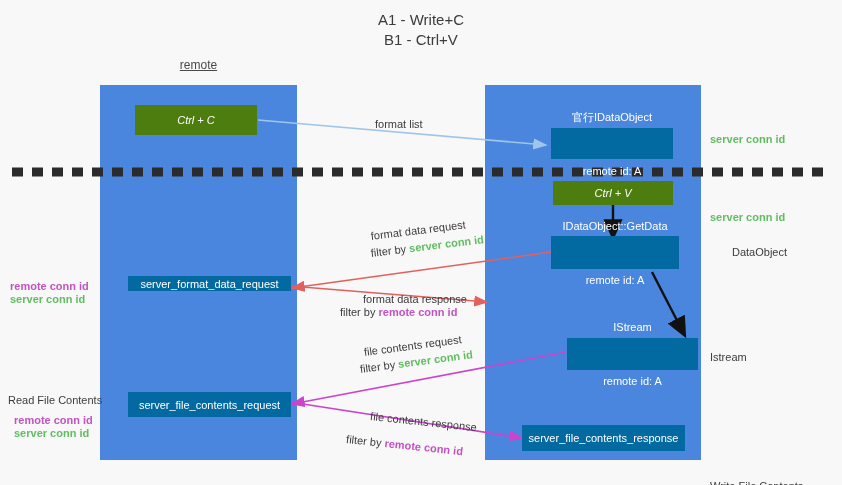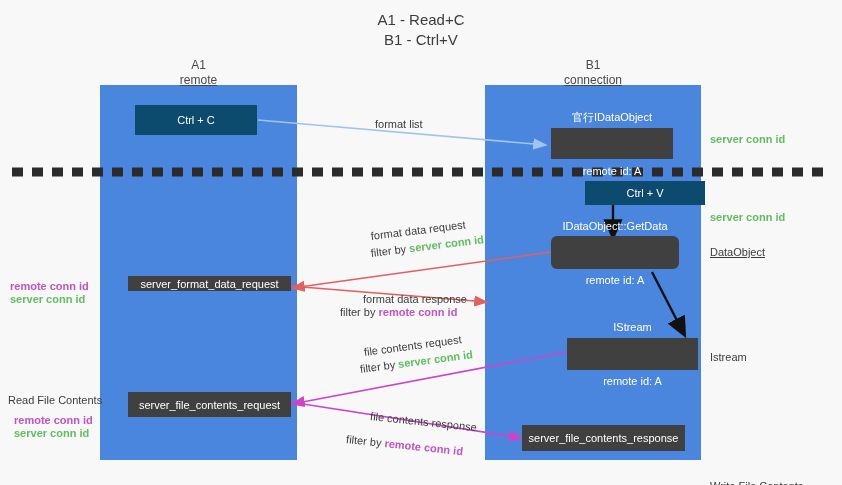--- a/index.html
+++ b/index.html
@@ -54,22 +54,22 @@
     display: flex;
     flex-direction: column;
     align-items: center;
     justify-content: center;
     color: #ffffff;
     font-size: 11px;
     line-height: 14px;
     text-align: center;
     padding: 2px 4px;
   }
-  .node.green  { background: #0c4a6e; }
-  .node.orange { background: #404040; gap: 40px; }
+  .node.green  { background: #4d7c0f; font-style: italic; }
+  .node.orange { background: #0369a1; gap: 40px; }
   .node .l2 { display: block; }
 
   
   .edge-label {
     font-size: 11px;
     line-height: 14px;
     color: #3c3c3c;
     white-space: nowrap;
   }
   .edge-label.tilted-a { transform: rotate(-7deg); transform-origin: left top; }
@@ -123,55 +123,50 @@
     <line x1="551" y1="252" x2="292" y2="288" stroke="#e2605e" stroke-width="1.6" marker-end="url(#ah-red)"></line>
 
     <line x1="290" y1="286" x2="487" y2="302" stroke="#e2605e" stroke-width="1.6" marker-end="url(#ah-red)"></line>
 
     <line x1="566" y1="352" x2="292" y2="404" stroke="#cc44cc" stroke-width="1.6" marker-end="url(#ah-pink)"></line>
 
     <line x1="290" y1="402" x2="522" y2="438" stroke="#cc44cc" stroke-width="1.6" marker-end="url(#ah-pink)"></line>
   </svg>
 
   <div class="abs title-block">
-    <div>A1 - Read+C</div>
+    <div>A1 - Write+C</div>
     <div>B1 - Ctrl+V</div>
   </div>
 
   <div class="abs col-header" style="left:100px; top:58px; width:197px;">
-    <span class="ch-name">A1</span>
     <span class="ch-sub">remote</span>
-  </div>
-  <div class="abs col-header" style="left:485px; top:58px; width:216px;">
-    <span class="ch-name">B1</span>
-    <span class="ch-sub">connection</span>
   </div>
 
   <div class="abs node green" style="left:135px; top:105px; width:122px; height:30px;">
     <span>Ctrl + C</span>
   </div>
 
   <div class="abs node orange" style="left:128px; top:276px; width:163px; height:15px;">
     <span>server_format_data_request</span>
   </div>
 
   <div class="abs node orange" style="left:128px; top:392px; width:163px; height:25px;">
     <span>server_file_contents_request</span>
   </div>
 
   <div class="abs node orange" style="left:551px; top:128px; width:122px; height:31px;">
     <span>官行IDataObject</span>
     <span class="l2">remote id: A</span>
   </div>
 
-  <div class="abs node green" style="left:553px; top:181px; width:120px; height:24px;margin-left:32px;">
+  <div class="abs node green" style="left:553px; top:181px; width:120px; height:24px;">
     <span>Ctrl + V</span>
   </div>
 
-  <div class="abs node orange" style="left:551px; top:236px; width:128px; height:33px;border-radius:6px;">
+  <div class="abs node orange" style="left:551px; top:236px; width:128px; height:33px;">
     <span>IDataObject::GetData</span>
     <span class="l2">remote id: A</span>
   </div>
 
 
   <div class="abs node orange" style="left:567px; top:338px; width:131px; height:32px;">
     <span>IStream</span>
     <span class="l2">remote id: A</span>
   </div>
 
@@ -208,21 +203,21 @@
     <span>file contents response</span>
   </div>
   <div class="abs edge-label tilted-c" style="left:347px; top:432px;">
     <span>filter by </span><span class="hl-remote">remote conn id</span>
   </div>
 
   <div class="abs tag-server" style="left:710px; top:132px;">server conn id</div>
 
   <div class="abs tag-server" style="left:710px; top:210px;">server conn id</div>
 
-  <div class="abs side-note plain" style="left:710px; top:245px;text-decoration:underline;">DataObject</div>
+  <div class="abs side-note plain" style="left:732px; top:245px;">DataObject</div>
 
   <div class="abs side-note plain" style="left:710px; top:350px;">Istream</div>
 
   <div class="abs side-note plain" style="left:710px; top:431px;margin-top:48px;">Write File Contents</div>
 
   <div class="abs tag-remote" style="left:10px; top:279px;">remote conn id</div>
   <div class="abs tag-server" style="left:10px; top:292px;">server conn id</div>
 
   <div class="abs side-note plain" style="left:8px; top:393px;">Read File Contents</div>
   <div class="abs tag-remote" style="left:14px; top:413px;">remote conn id</div>

